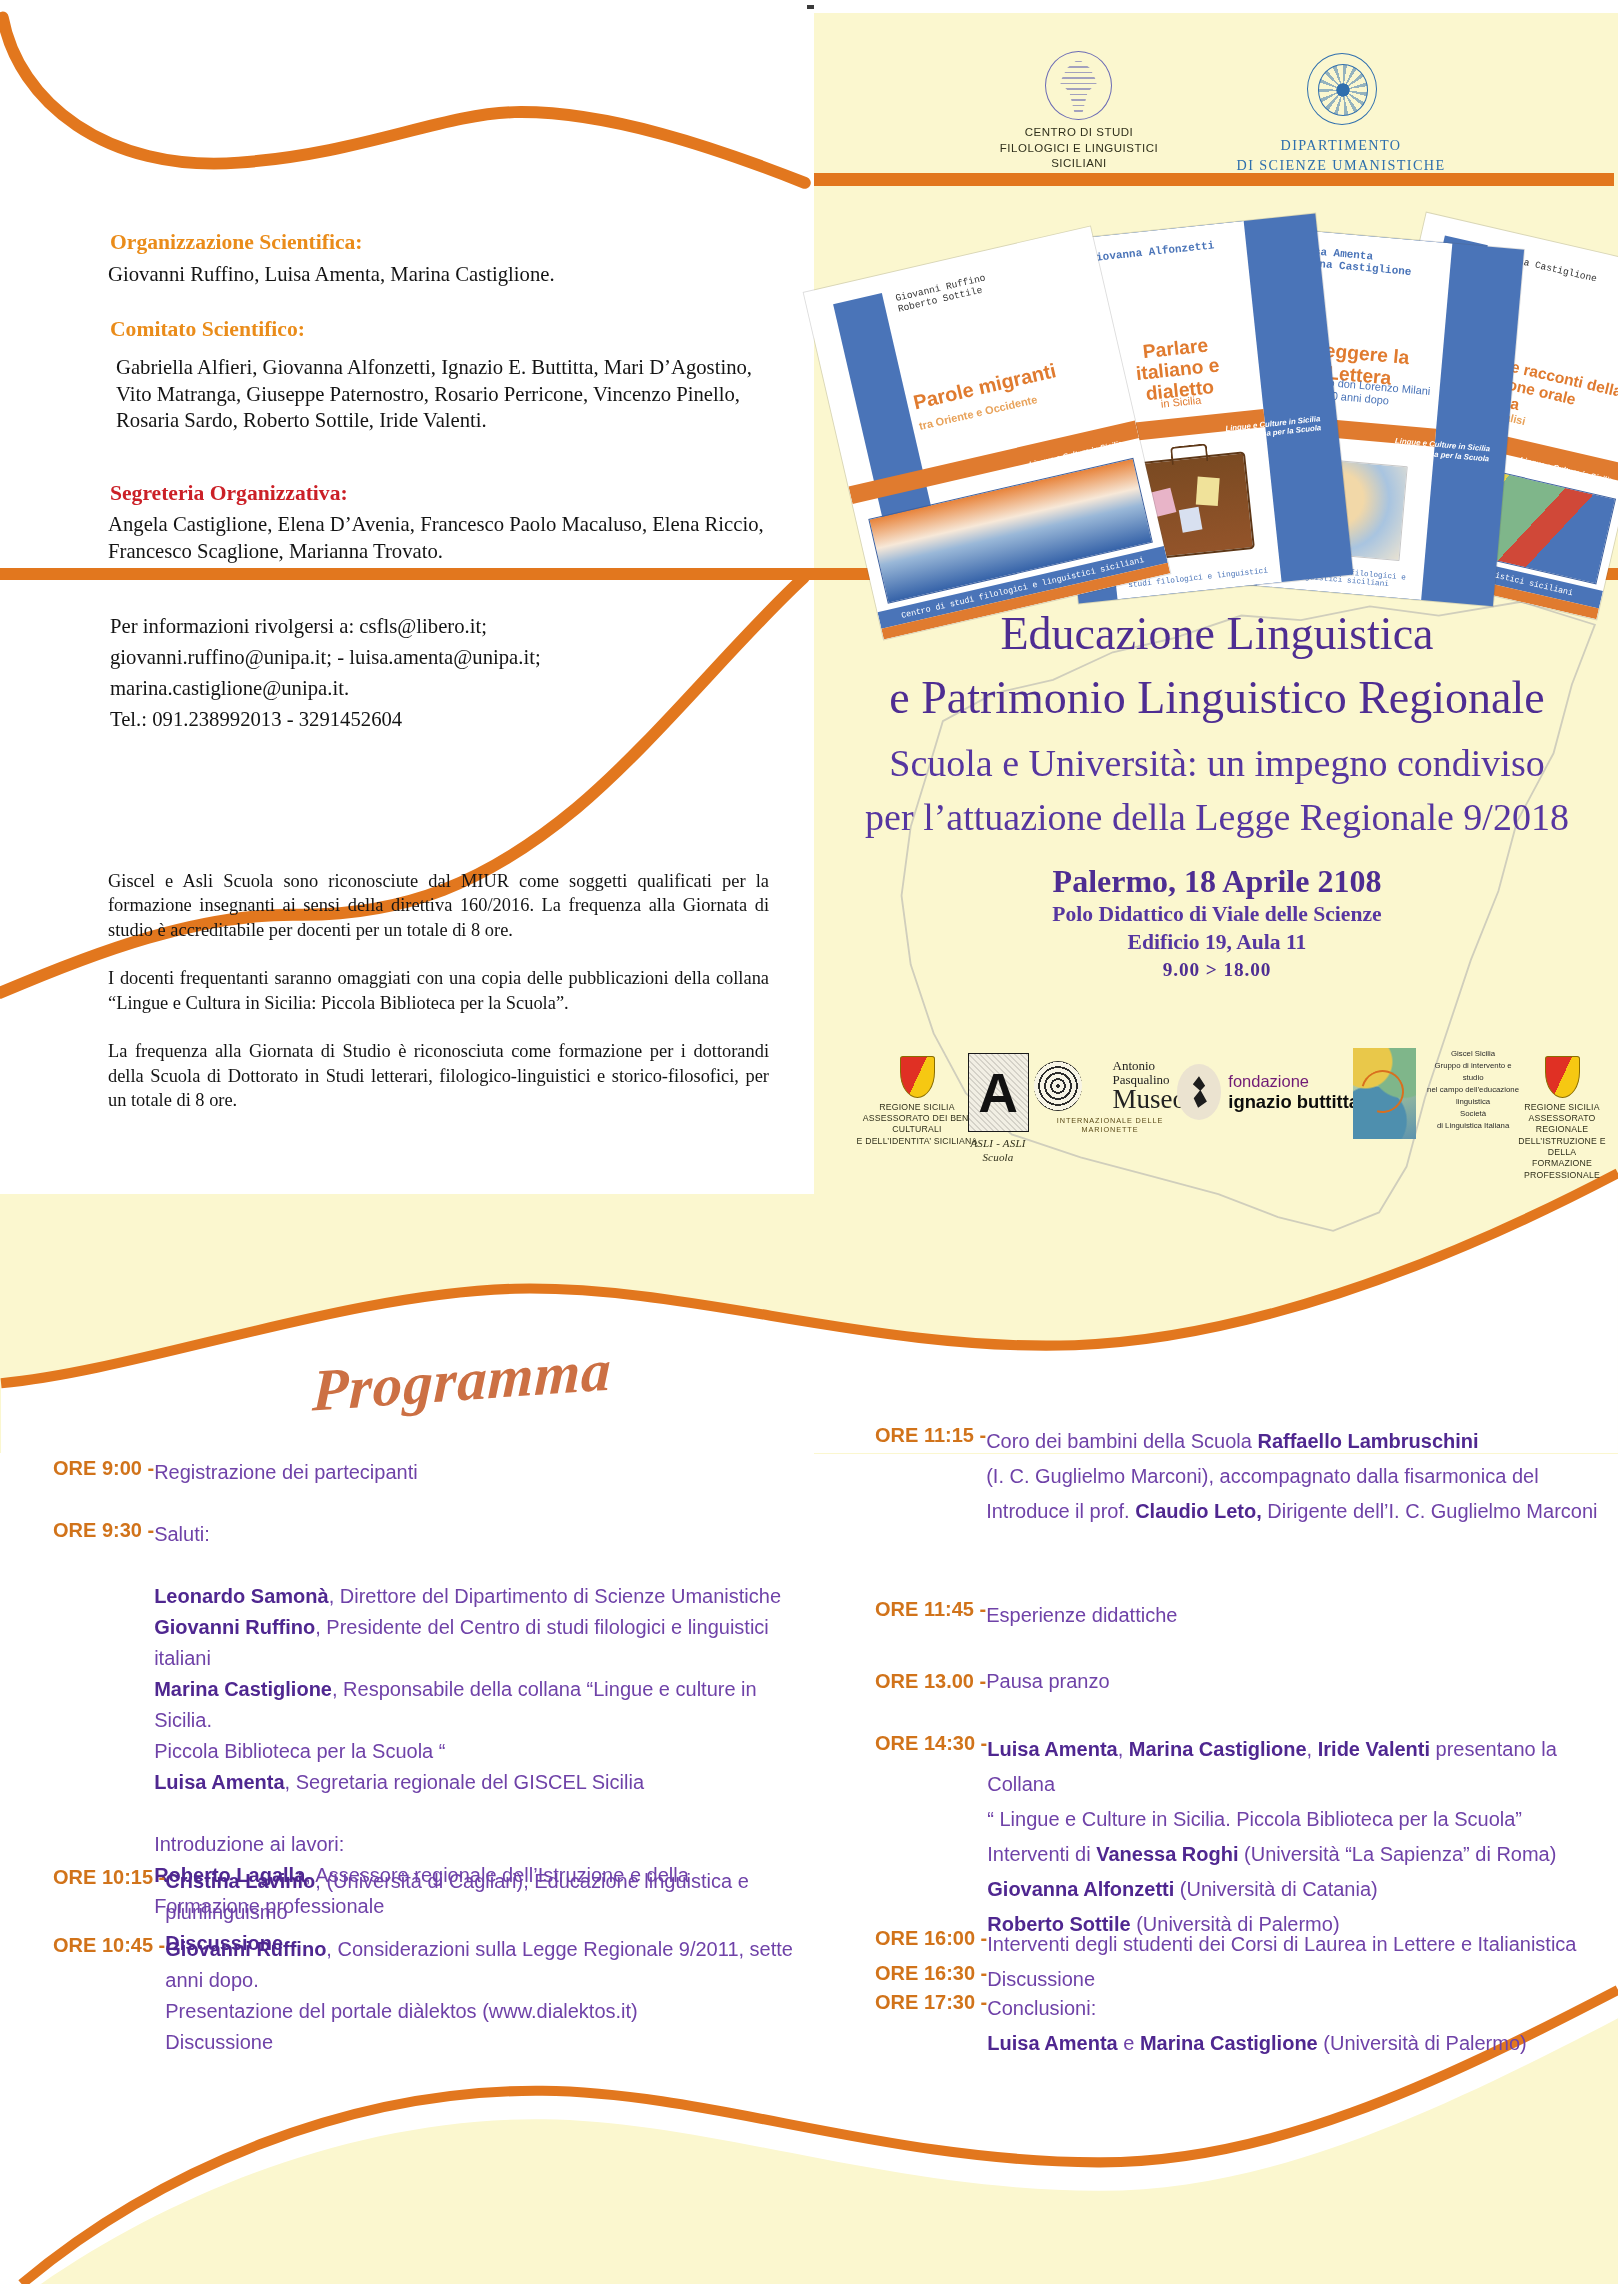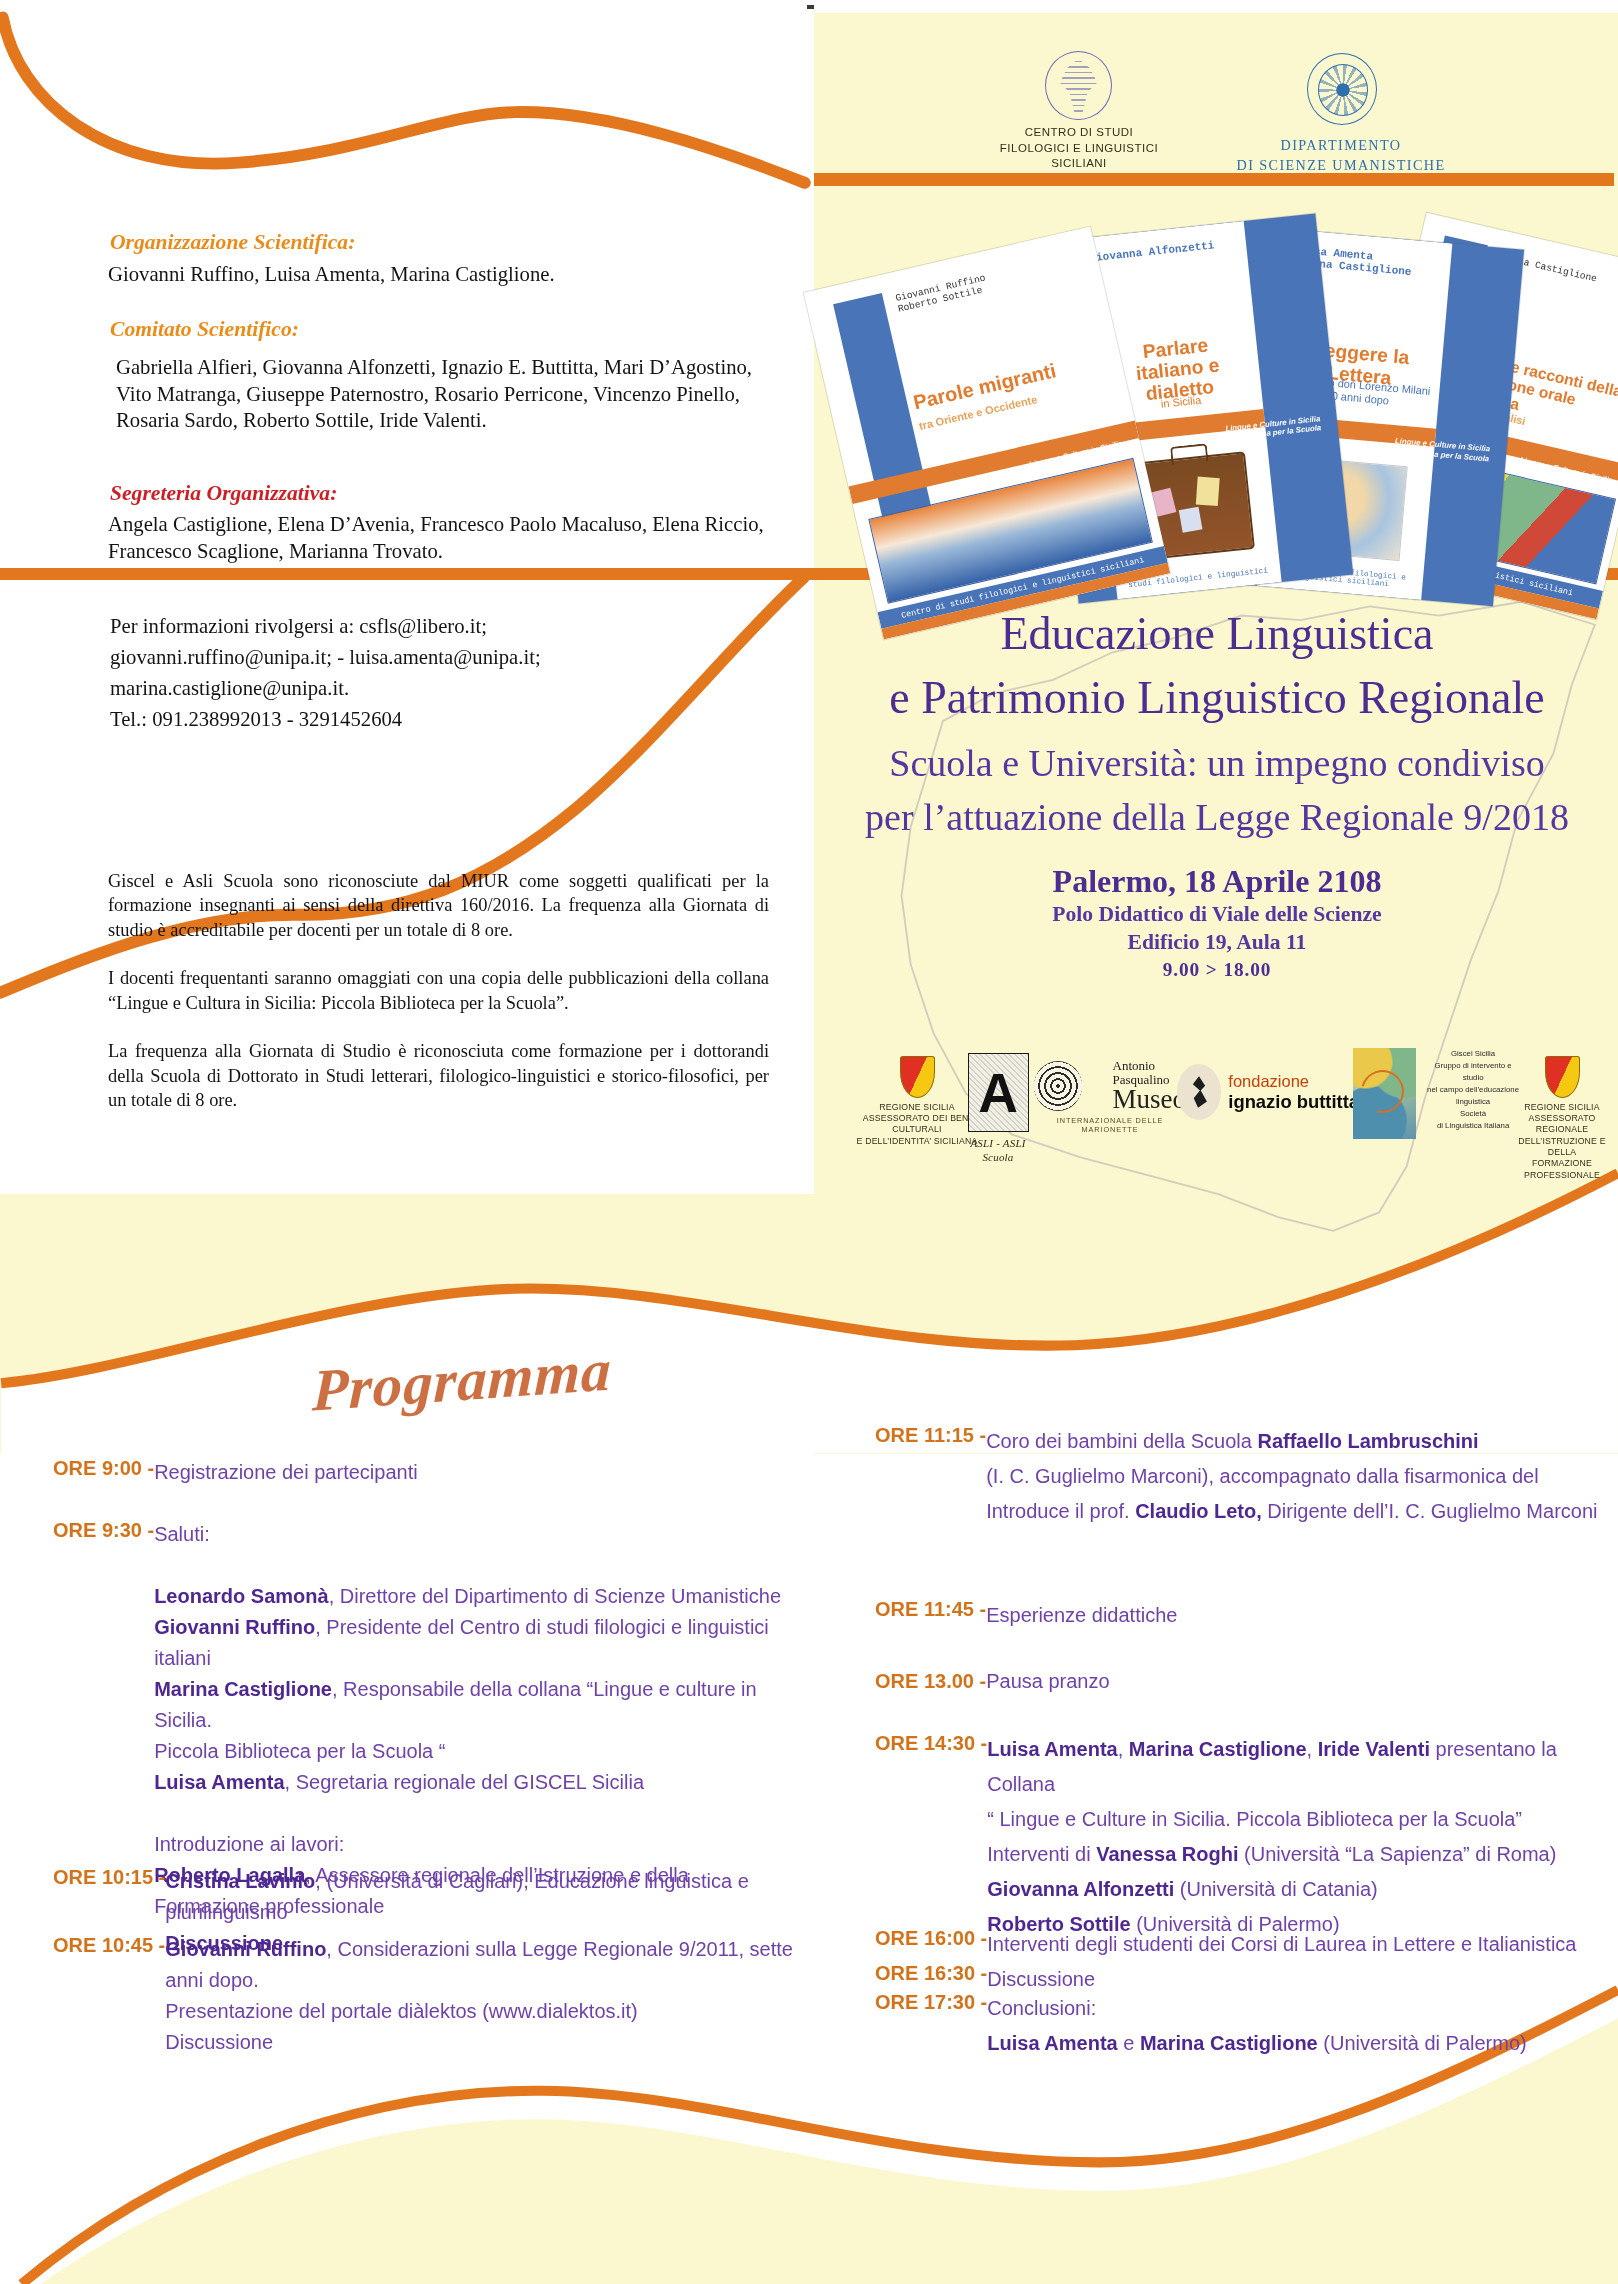--- a/index.html
+++ b/index.html
@@ -4,21 +4,21 @@
 <style>
   html,body{margin:0;padding:0;background:#888;}
   #page{position:relative;width:1619px;height:2284px;background:#ffffff;overflow:hidden;
         font-family:"Liberation Serif",serif;color:#141414;}
   .abs{position:absolute;}
   .yellow-bg{background:#FBF7CF;}
   .orange-band{background:#E2771E;}
   svg{display:block;}
 
   
-  .sec-head{font-style:italic;font-weight:bold;font-size:21.6px;}
+  .sec-head{font-weight:bold;font-size:21.6px;}
   .head-orange{color:#EA8C1A;}
   .head-red{color:#CB2027;}
   .names{font-size:20.7px;line-height:1.28;color:#141414;}
   .info{font-size:20.7px;line-height:1.5;color:#141414;}
   .para{font-size:18.4px;line-height:1.33;text-align:justify;color:#141414;margin-bottom:24px;}
 
   
   .seal{border-radius:50%;box-sizing:border-box;}
   #seal1{border:1.8px solid #6B6BB5;background:#FBF7CF;}
   #seal1 .in{position:absolute;left:18%;top:10%;width:64%;height:80%;
@@ -60,21 +60,21 @@
      background-image:repeating-linear-gradient(45deg,rgba(0,0,0,.12) 0 1.4px,transparent 1.4px 4.1px);}
   .asli-box span{font-size:55px;font-weight:bold;color:#111;}
   .spiral{width:50px;height:50px;border-radius:50%;
      background:repeating-radial-gradient(circle at 50% 50%,#2b2b2b 0 1.8px,#f7f4e6 1.8px 6px);}
   .museo-name{font-size:13px;color:#222;line-height:1.05;}
   .museo-big{font-size:27px;color:#222;line-height:1.0;}
   .museo-cap{font-size:7.3px;letter-spacing:0.9px;color:#5a4a18;margin-top:2.8px;}
   .oval{width:44px;height:56px;border-radius:50%;background:#EBE3D0;position:relative;}
   .oval:after{content:"";position:absolute;left:30%;top:22%;width:40%;height:56%;
      background:#1d1d1d;clip-path:polygon(50% 0,85% 30%,60% 45%,95% 80%,45% 100%,20% 70%,55% 45%,15% 25%);}
-  .butt1{font-size:16.5px;color:#c2410c;}
+  .butt1{font-size:16.5px;color:#701a75;}
   .butt2{font-size:18.4px;font-weight:bold;color:#0d0d0d;}
   .giscel-art{width:63px;height:91px;position:relative;
      background:radial-gradient(circle at 20% 15%,#e9c84a 0 28%,transparent 30%),
                 radial-gradient(circle at 80% 20%,#7fb68a 0 35%,transparent 37%),
                 radial-gradient(circle at 30% 80%,#4e8fae 0 40%,transparent 42%),
                 linear-gradient(160deg,#cfe3b8,#8fb5a0 60%,#5d93ad);}
   .giscel-art:after{content:"";position:absolute;left:8.3px;top:22px;width:39px;height:39px;
      border:2.8px solid #D96F1E;border-radius:50%;border-left-color:transparent;transform:rotate(-30deg);}
   .giscel-cap{font-size:7.8px;line-height:1.55;color:#2a2a2a;text-align:center;}
 

